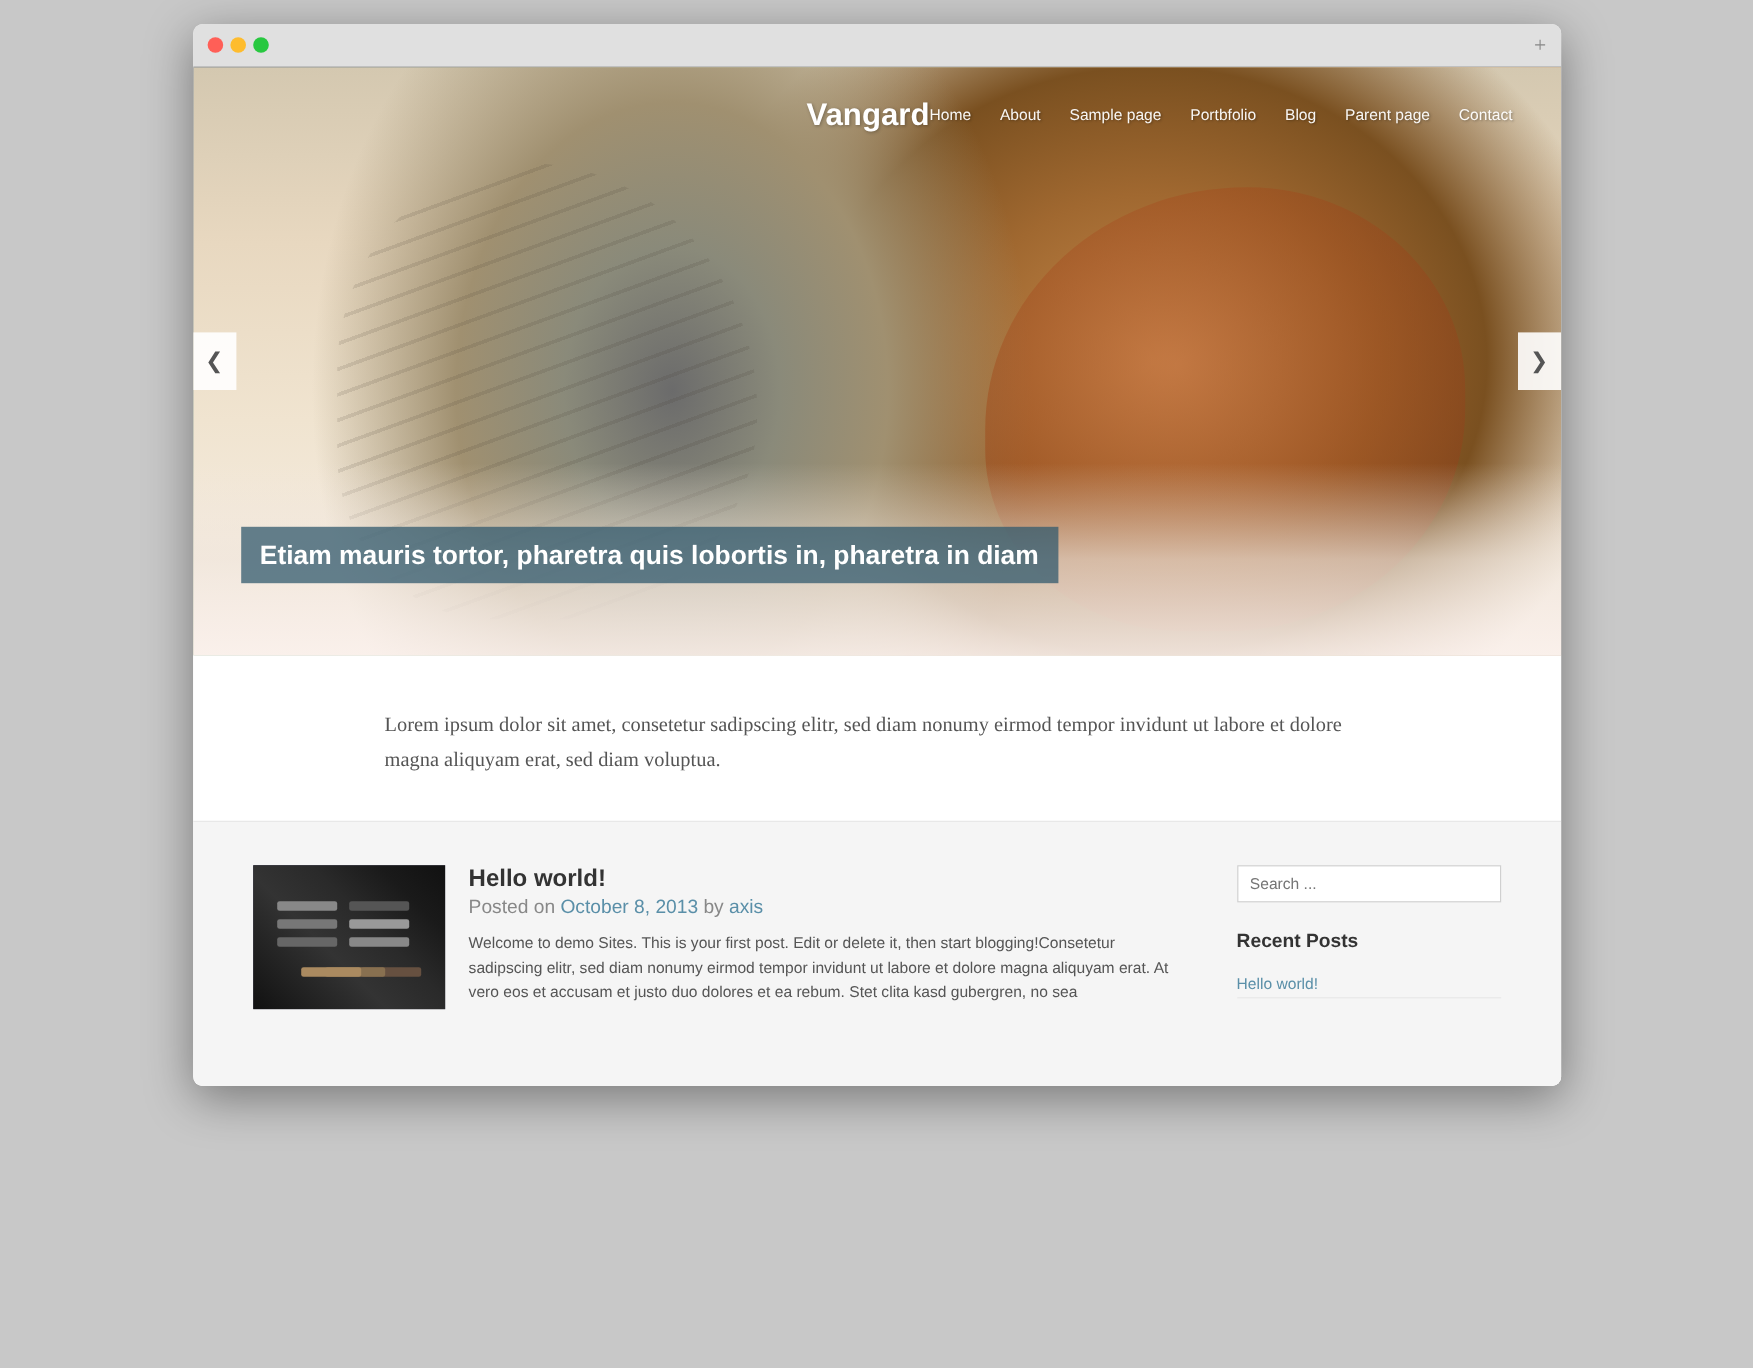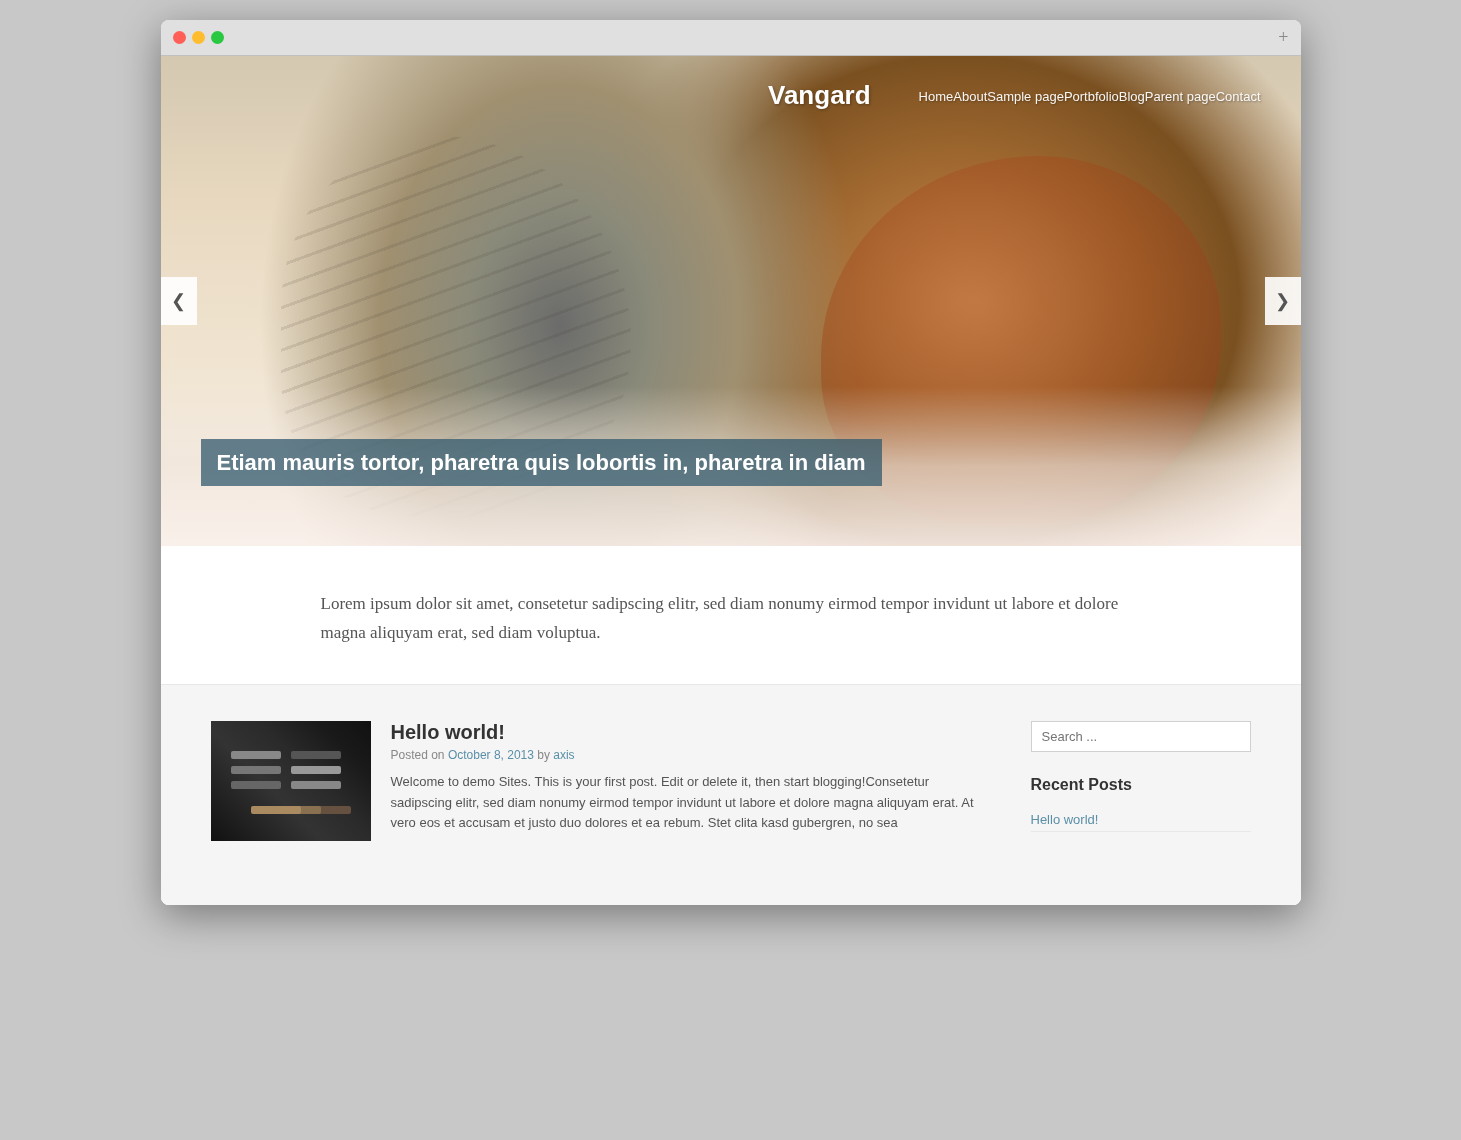--- a/index.html
+++ b/index.html
@@ -131,22 +131,22 @@
     .site-title {
       color: #fff;
       font-size: 26px;
       font-weight: bold;
       font-family: Arial, sans-serif;
       text-shadow: 1px 1px 3px rgba(0,0,0,0.3);
     }
 
     .nav-links {
       display: flex;
+      gap: 24px;
       list-style: none;
-      margin-left: 48px;
     }
 
     .nav-links a {
       color: rgba(255,255,255,0.95);
       text-decoration: none;
       font-size: 13px;
       font-family: Arial, sans-serif;
       text-shadow: 1px 1px 2px rgba(0,0,0,0.3);
     }
 
@@ -279,21 +279,21 @@
 
     .post-title {
       font-size: 20px;
       font-weight: bold;
       font-family: Arial, sans-serif;
       color: #333;
       margin-bottom: 4px;
     }
 
     .post-meta {
-      font-size: 12px;
+      font-size: 16px;
       color: #888;
       font-family: Arial, sans-serif;
       margin-bottom: 10px;
     }
 
     .post-meta a {
       color: #5a8fa8;
       text-decoration: none;
     }
 

